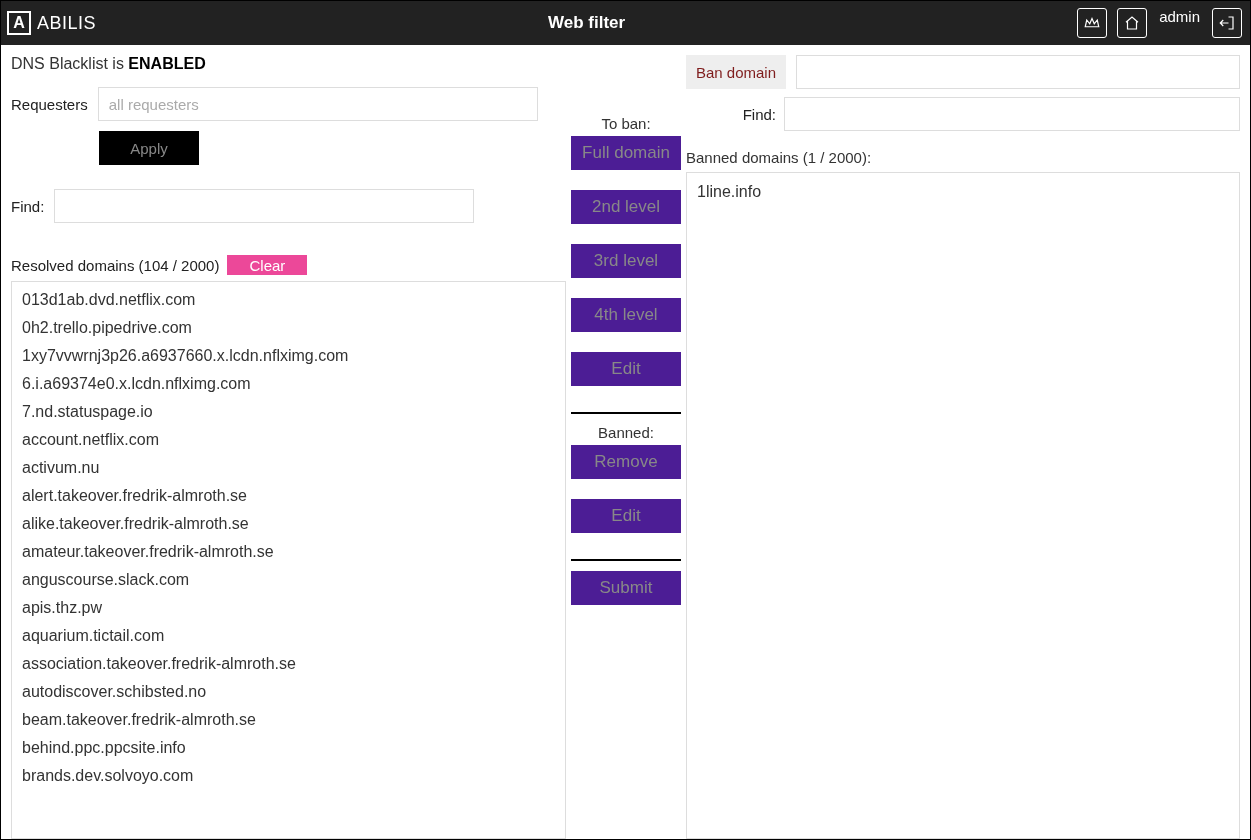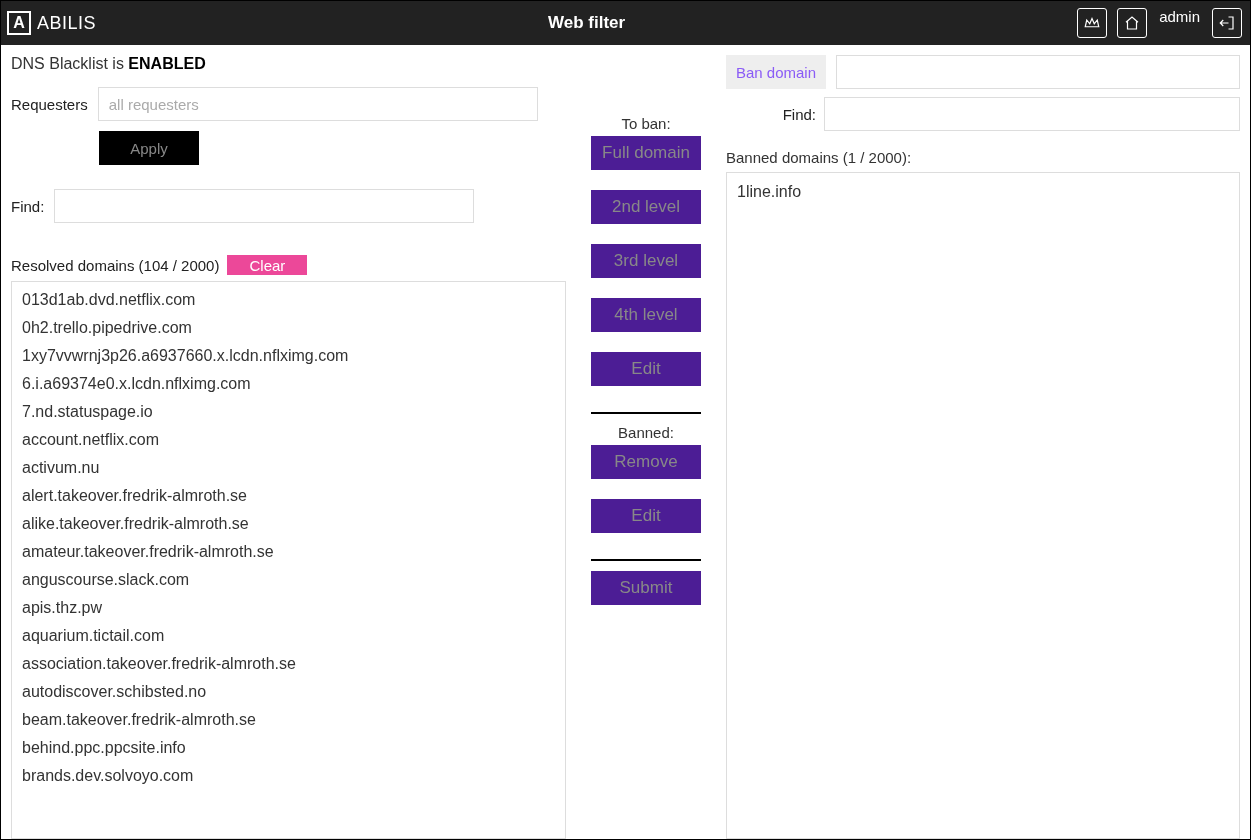--- a/index.html
+++ b/index.html
@@ -37,21 +37,21 @@
   .topbar .right { display:flex; align-items:flex-start; gap:10px; }
   .icon-btn {
     width:30px; height:30px; border:1px solid #fff; border-radius:3px;
     display:flex; align-items:center; justify-content:center; color:#fff;
     cursor:pointer; background:transparent;
   }
   .icon-btn svg { stroke:#fff; fill:none; stroke-width:1.6; }
   .username { font-size:15px; color:#fff; padding:0 2px; }
 
   .content {
-    flex:1; display:flex; padding: 10px 10px 0 10px; gap: 25px; min-height:0;
+    flex:1; display:flex; padding: 10px 10px 0 10px; gap: 5px; min-height:0;
   }
   .left-col { flex: 0 0 555px; display:flex; flex-direction:column; }
   .mid-col  { flex: 0 0 110px; display:flex; flex-direction:column; align-items:stretch; padding-top:60px;}
   .right-col{ flex: 1; display:flex; flex-direction:column; }
 
   .status-line { font-size:16px; margin-bottom:14px; }
   .status-line .enabled { font-weight:700; color:#000; }
 
   .row { display:flex; align-items:center; gap:10px; margin-bottom:10px; }
   .lbl { font-size:15px; color:#222; }
@@ -84,21 +84,21 @@
 
   .mid-col .sect-label { text-align:center; font-size:15px; color:#333; margin-bottom:4px; }
   .mid-col button {
     background:#4c1d95; color:#888; border:none; height:34px; font-size:17px;
     margin-bottom:20px; cursor:pointer; width:100%;
   }
   .mid-col hr { border:none; border-top:2px solid #000; margin:6px 0 10px 0; }
 
   .right-top { display:flex; align-items:center; gap:10px; margin-bottom:8px; }
   .ban-btn {
-    background:#eee; color:#8b5cf6; border:none; height:34px; width:100px;
+    background:#eee; color:#7f1d1d; border:none; height:34px; width:100px;
     font-size:15px; cursor:pointer; flex-shrink:0;
   }
   .ban-input { flex:1; }
   .find-row-r { display:flex; align-items:center; gap:8px; margin-bottom:18px; justify-content:flex-start; padding-left:50px;}
   .find-row-r .lbl { width:40px; text-align:right; }
   .find-input-right { flex:1; }
 
   .banned-header { font-size:15px; margin-bottom:6px; }
   .banned-box {
     border:1px solid #ddd; flex:1; min-height:540px; padding:6px 0; overflow-y:auto;

